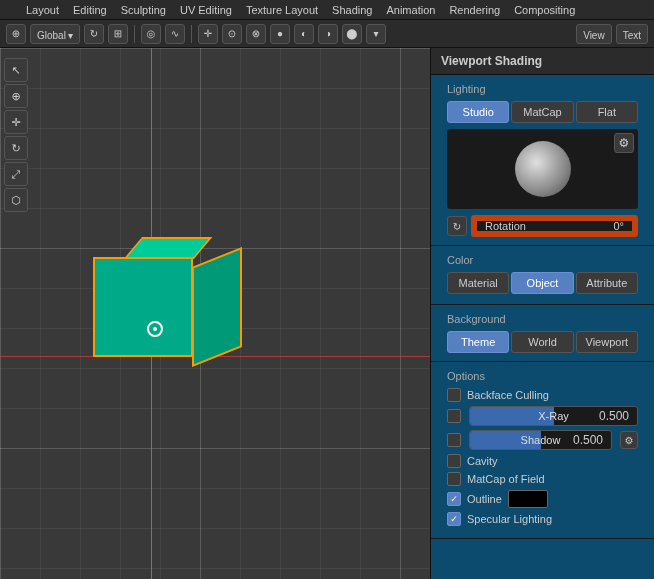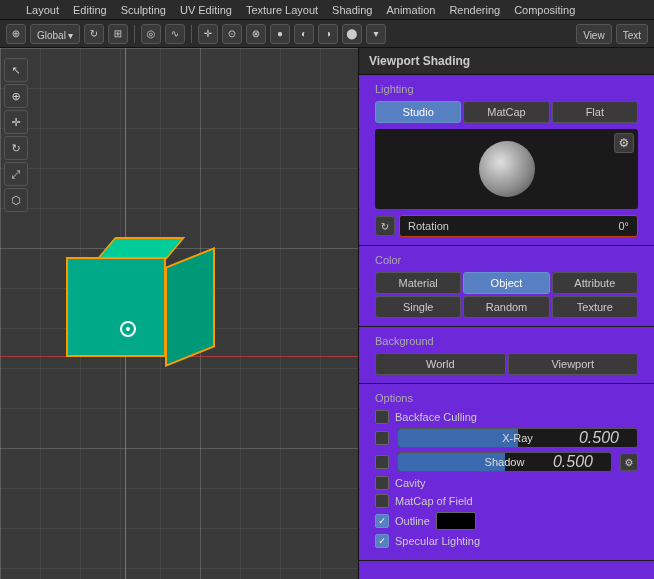--- a/index.html
+++ b/index.html
@@ -92,22 +92,22 @@
     
     #cube-container {
       position: absolute;
       top: 50%;
       left: 38%;
       transform: translate(-50%, -55%);
     }
 
     
     #side-panel {
-      width: 296px;
-      background: #6d28d9;
+      width: 224px;
+      background: #0c4a6e;
       border-left: 1px solid #111;
       overflow-y: auto;
       padding: 0;
     }
 
     
     .panel-header {
       background: #2b2b2b;
       padding: 6px 10px;
       font-size: 12px;
@@ -199,21 +199,21 @@
       border-radius: 3px;
       display: flex;
       align-items: center;
       justify-content: center;
       font-size: 10px;
       cursor: pointer;
     }
     .rotation-field {
       flex: 1;
       background: #1a1a1a;
-      border: 1px solid #c2410c;
+      border: 6px solid #c2410c;
       border-radius: 3px;
       color: #ccc;
       font-size: 11px;
       padding: 3px 8px;
       display: flex;
       align-items: center;
       justify-content: space-between;
       height: 22px;
     }
 
@@ -279,26 +279,25 @@
       position: absolute;
       top: 50%;
       left: 50%;
       transform: translate(-50%, -50%);
       font-size: 11px;
       color: #ddd;
       white-space: nowrap;
     }
     .slider-value {
       position: absolute;
-      right: 18px;
+      right: 8px;
       top: 50%;
       transform: translateY(-50%);
-      font-size: 16px;
-      color: #ccc;
-      font-style: italic;
+      font-size: 12px;
+      color: #ccc;
     }
     .slider-gear {
       width: 18px;
       height: 18px;
       background: #3a3a3a;
       border: 1px solid #555;
       border-radius: 3px;
       display: flex;
       align-items: center;
       justify-content: center;
@@ -507,30 +506,26 @@
       </div>
     </div>
 
     <div class="panel-section">
       <div class="section-label">Color</div>
       <div class="btn-group" style="margin-bottom:2px;align-items:flex-end;">
         <div class="btn-group-btn">Material</div>
         <div class="btn-group-btn active">Object</div>
         <div class="btn-group-btn">Attribute</div>
       </div>
-      <div class="btn-group">
-        <div class="btn-group-btn">Single</div>
-        <div class="btn-group-btn">Random</div>
-        <div class="btn-group-btn">Texture</div>
-      </div>
     </div>
 
     <div class="panel-section">
       <div class="section-label">Background</div>
       <div class="btn-group">
+        <div class="btn-group-btn active">Theme</div>
         <div class="btn-group-btn">World</div>
         <div class="btn-group-btn">Viewport</div>
       </div>
     </div>
 
     <div class="panel-section">
       <div class="section-label">Options</div>
 
       <div class="option-row">
         <div class="checkbox"></div>

